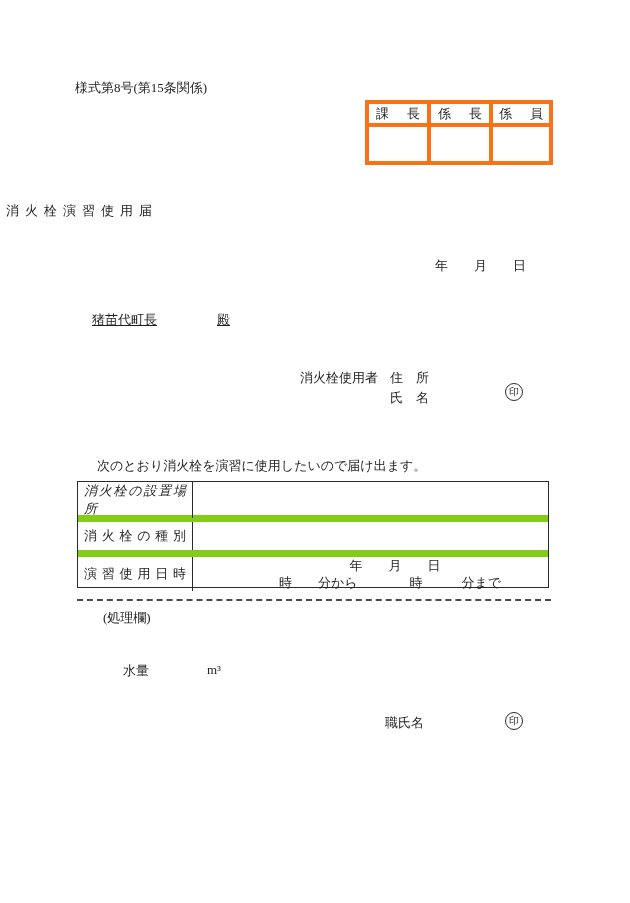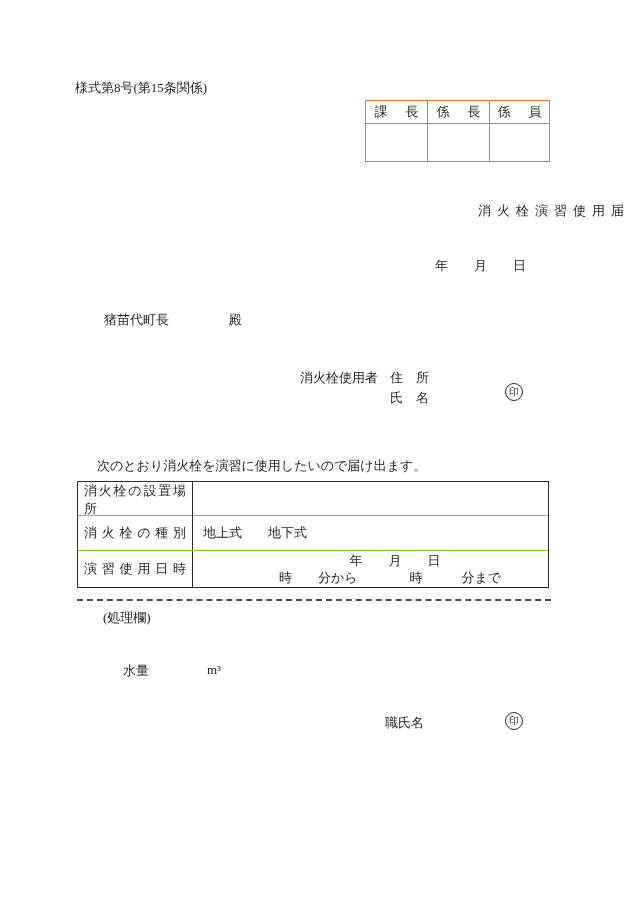--- a/index.html
+++ b/index.html
@@ -16,36 +16,36 @@
     background: #ffffff;
     overflow: hidden;
   }
   .abs { position: absolute; white-space: nowrap; }
 
   
   .form-number { left: 75px; top: 79px; }
 
   
   .approval { position: absolute; left: 365px; top: 100px; border-collapse: collapse; table-layout: fixed; }
-  .approval td { border: 1px solid #f97316; vertical-align: middle; padding: 0; }
+  .approval td { border: 4px solid #f97316; vertical-align: middle; padding: 0; }
   .approval .hdr td { height: 23px; }
   .approval .fill td { height: 38px; }
   .jhead { width: 44px; margin: 0 auto; text-align: justify; text-align-last: justify; }
 
   
   .doc-title {
     left: 0; top: 202px; width: 630px;
-    text-align: right; letter-spacing: 6px; text-indent: 6px;
+    text-align: left; letter-spacing: 6px; text-indent: 6px;
   }
 
   
   .date-line { left: 435px; top: 257px; }
 
   
-  .addressee-line { left: 104px; top: 311px; }
+  .addressee-line { left: 92px; top: 311px; text-decoration: underline; }
   .addressee-honorific { margin-left: 60px; }
 
   
   .user-label { left: 300px; top: 369px; }
   .address-label { left: 390px; top: 369px; text-align: center; }
   .name-label { left: 390px; top: 389px; }
 
   
   .seal {
     position: absolute;
@@ -58,22 +58,22 @@
   .seal-2 { left: 505px; top: 712px; }
 
   
   .statement { left: 97px; top: 457px; }
 
   
   .main-table {
     position: absolute; left: 77px; top: 481px; width: 472px;
     border: 1px solid #2b2b2b;
   }
-  .mrow { display: grid; grid-template-columns: 115px 1fr; border-top: 1px solid #84cc16; }
-  .mrow:first-child { border-top: none; }
+  .mrow { display: grid; grid-template-columns: 115px 1fr; border-top: 7px solid #84cc16; }
+  .mrow:first-child { border-top: none; font-style: italic; }
   .mrow-0 { height: 33px; }
   .mrow-1 { height: 35px; }
   .mrow-2 { height: 37px; }
   .cell-label {
     border-right: 1px solid #2b2b2b;
     display: flex; align-items: center; justify-content: center;
   }
   .jlabel { width: 102px; text-align: justify; text-align-last: justify; }
   .cell-content { display: flex; align-items: center; padding-left: 10px; }
   .cell-content-split { justify-content: space-between; padding-right: 16px; }
@@ -148,23 +148,20 @@
   <div class="main-table">
     <div class="mrow mrow-0">
       <div class="cell-label">
         <div class="jlabel">消火栓の設置場所</div>
       </div>
     </div>
     <div class="mrow mrow-1">
       <div class="cell-label">
         <div class="jlabel">消火栓の種別</div>
       </div>
-      <div class="cell-content">
-        <span>地上式　　地下式</span>
-      </div>
     </div>
     <div class="mrow mrow-2">
       <div class="cell-label">
         <div class="jlabel">演習使用日時</div>
       </div>
       <div class="cell-content cell-content-stack">
         <div class="dt-line1">年　　月　　日</div>
         <div class="dt-line2">時　　分から　　　　時　　　分まで</div>
       </div>
     </div>

